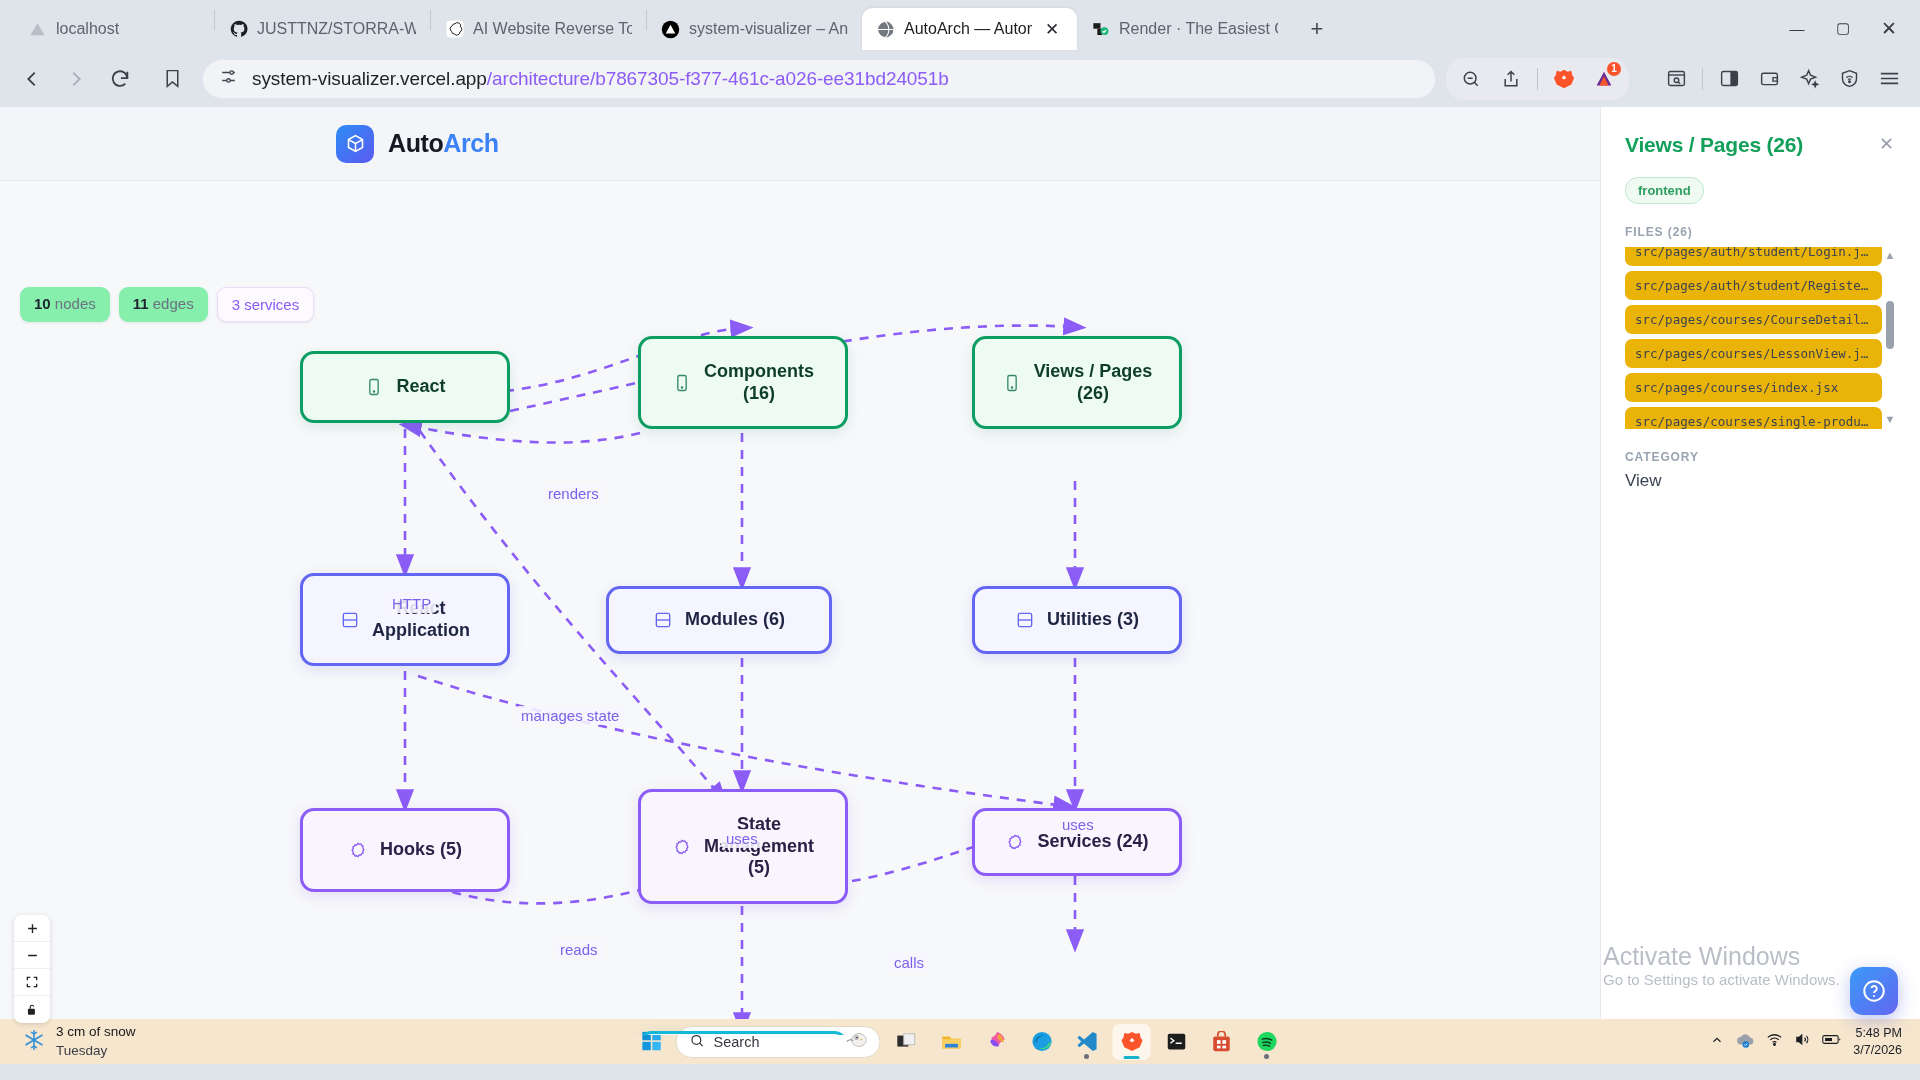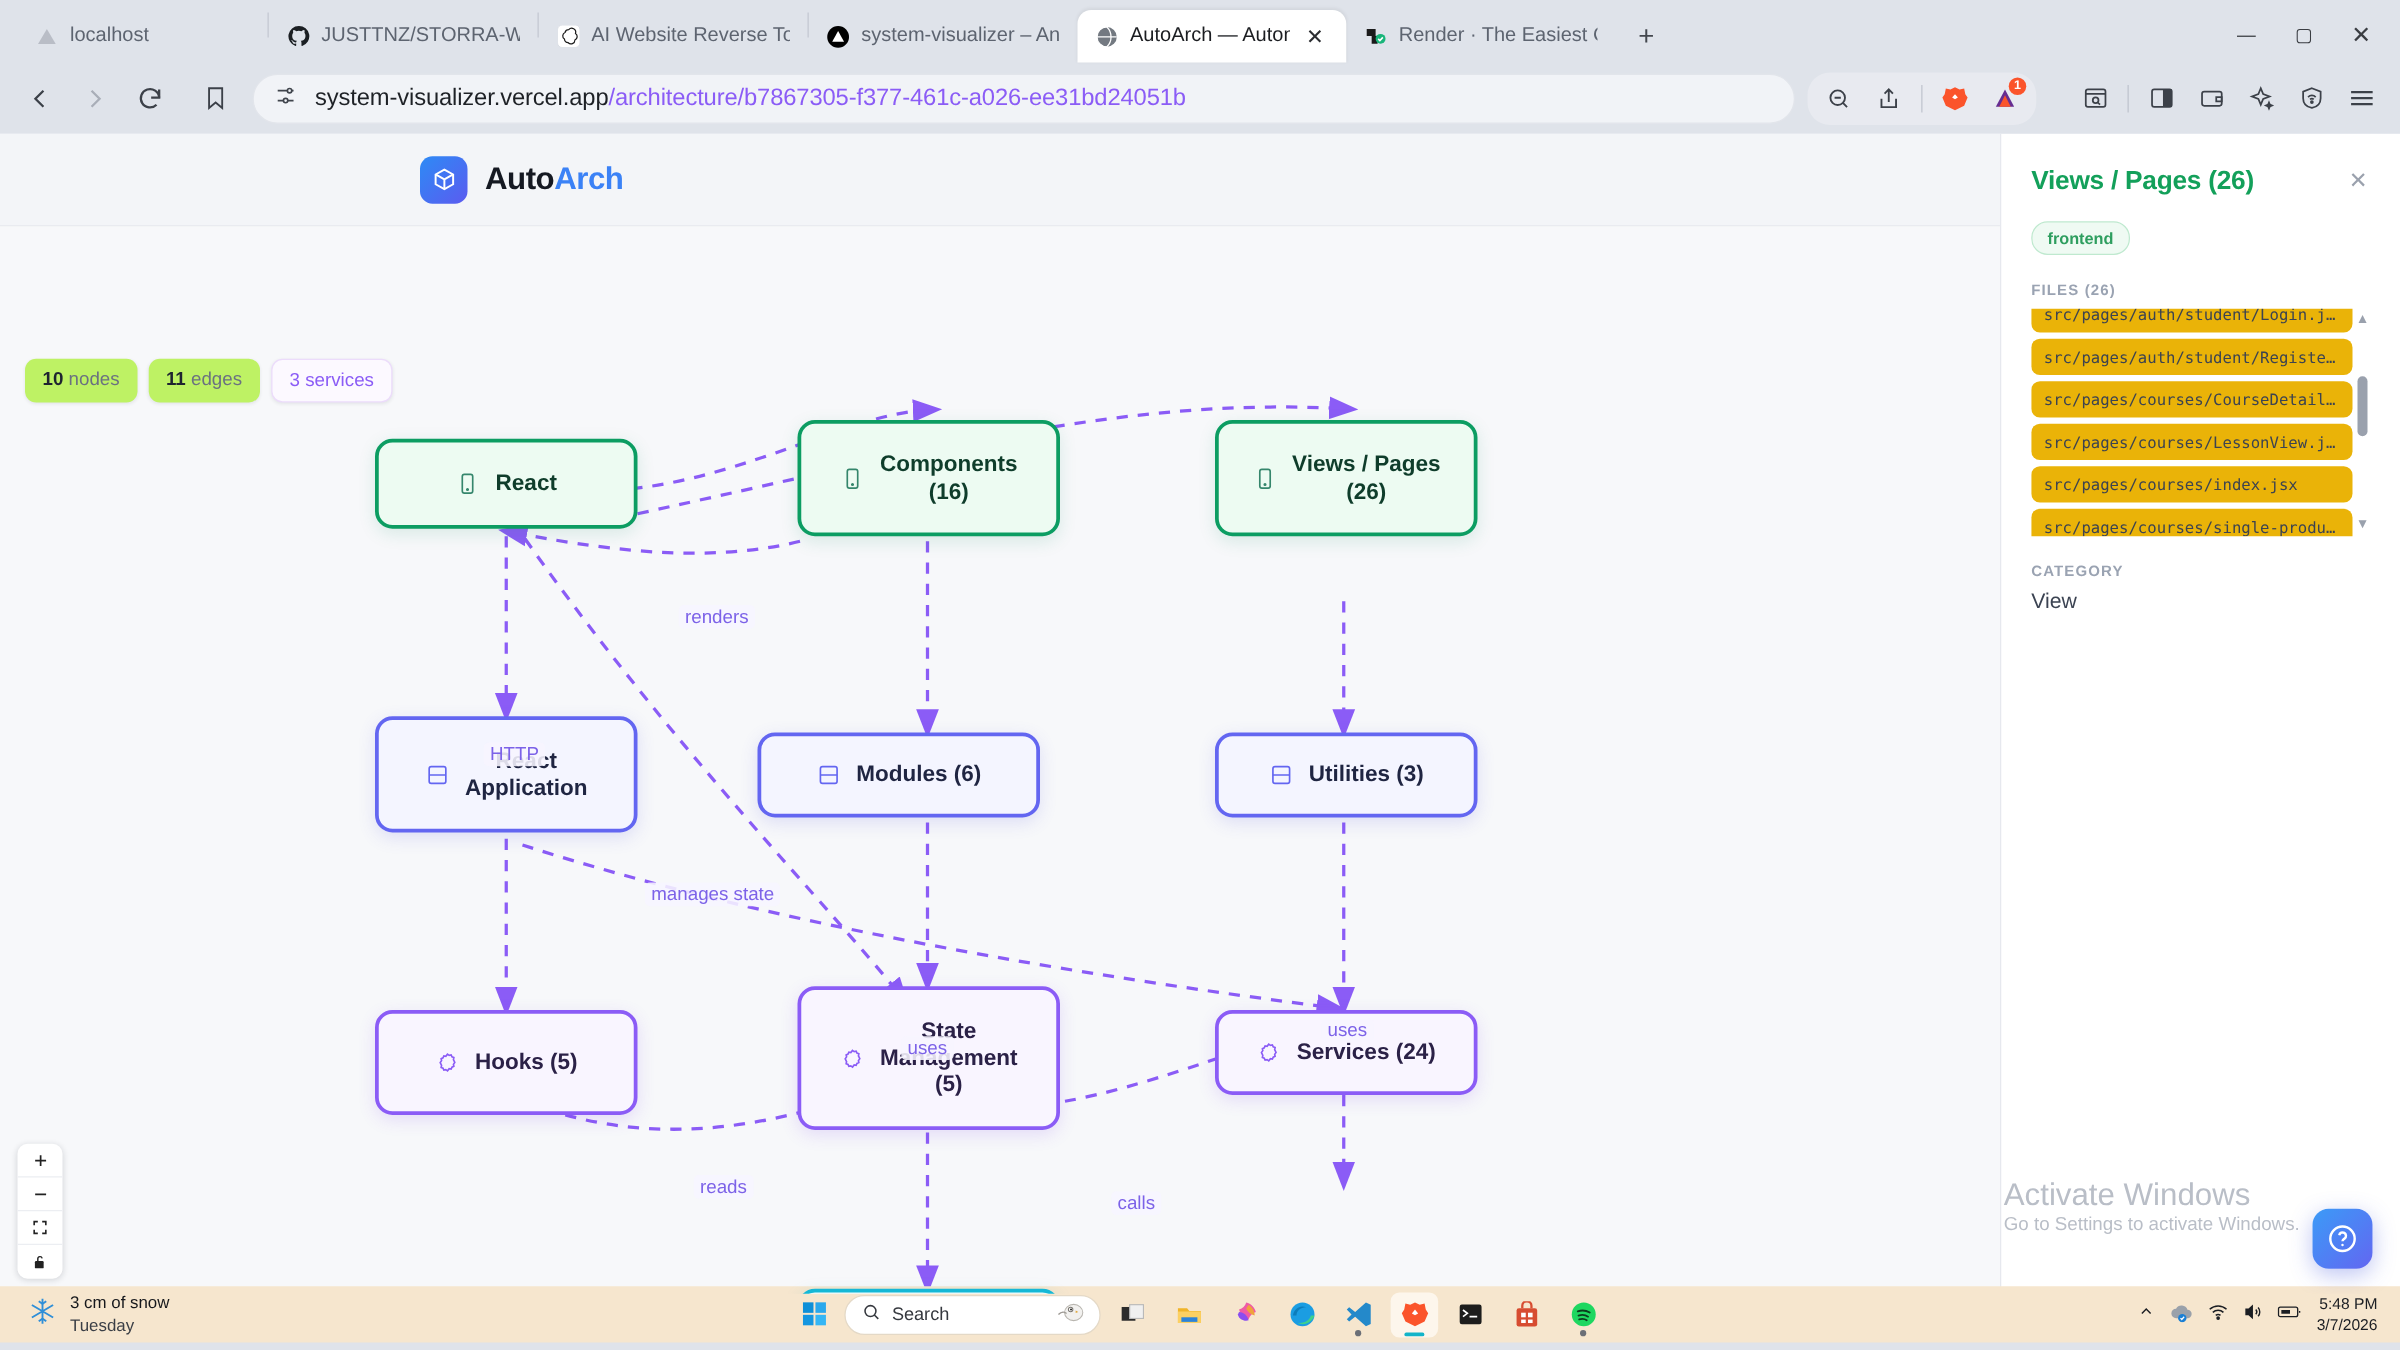--- a/index.html
+++ b/index.html
@@ -87,21 +87,21 @@
   .site-nav a { font-size: 16px; color: #525c6b; text-decoration: none; white-space: nowrap; }
   .cta {
     background: linear-gradient(100deg,#2f95f7 0%, #5a57ee 100%);
     color: #fff; font-size: 16px; font-weight: bold; padding: 12px 22px;
     border-radius: 9px; white-space: nowrap; box-shadow: 0 4px 14px rgba(73,92,226,.28);
   }
 
   
   .stats { position: absolute; top: 180px; left: 20px; display: flex; gap: 9px; z-index: 5; }
   .chip {
-    background: #bef264; border-radius: 9px; padding: 8px 14px; font-size: 15px; color: #6b7280;
+    background: #86efac; border-radius: 9px; padding: 8px 14px; font-size: 15px; color: #6b7280;
     box-shadow: 0 1px 3px rgba(22,28,45,.09); white-space: nowrap;
   }
   .chip b { color: #1f2430; font-weight: bold; }
   .chip.services { background: #fcf9ff; color: #8b5cf6; border: 1px solid #ecdcfb; }
 
   
   .graph { position: absolute; top: 74px; left: 0; width: 1600px; height: 854px; }
   .graph svg.edges { position: absolute; inset: 0; width: 100%; height: 100%; overflow: visible; }
 
   .node {
@@ -172,21 +172,21 @@
   .activate .a2 { font-size: 15px; }
   .helpfab {
     position: absolute; right: 22px; bottom: 20px; width: 48px; height: 48px; border-radius: 13px;
     background: linear-gradient(135deg,#3b9bf7 0%, #6366f1 100%); color: #fff;
     display: flex; align-items: center; justify-content: center;
     box-shadow: 0 5px 18px rgba(70,90,220,.35); z-index: 9;
   }
 
   
   .taskbar {
-    position: absolute; left: 0; bottom: 6px; width: 1920px; height: 45px;
+    position: absolute; left: 0; bottom: 16px; width: 1920px; height: 45px;
     background: #f6e6ce; display: flex; align-items: center; padding: 0 4px;
   }
   .weather { display: flex; align-items: center; gap: 10px; padding-left: 18px; }
   .weather-txt { font-size: 13.5px; color: #16181c; line-height: 1.35; }
   .weather-txt .d2 { color: #3b3f46; }
   .tb-center { position: absolute; left: 50%; transform: translateX(-50%); display: flex; align-items: center; gap: 7px; }
   .winbtn { width: 34px; height: 34px; display: flex; align-items: center; justify-content: center; }
   .searchbox {
     width: 205px; height: 32px; background: #fff; border-radius: 17px; display: flex; align-items: center;
     gap: 9px; padding: 0 10px 0 13px; border: 1px solid #e4d9c7;

